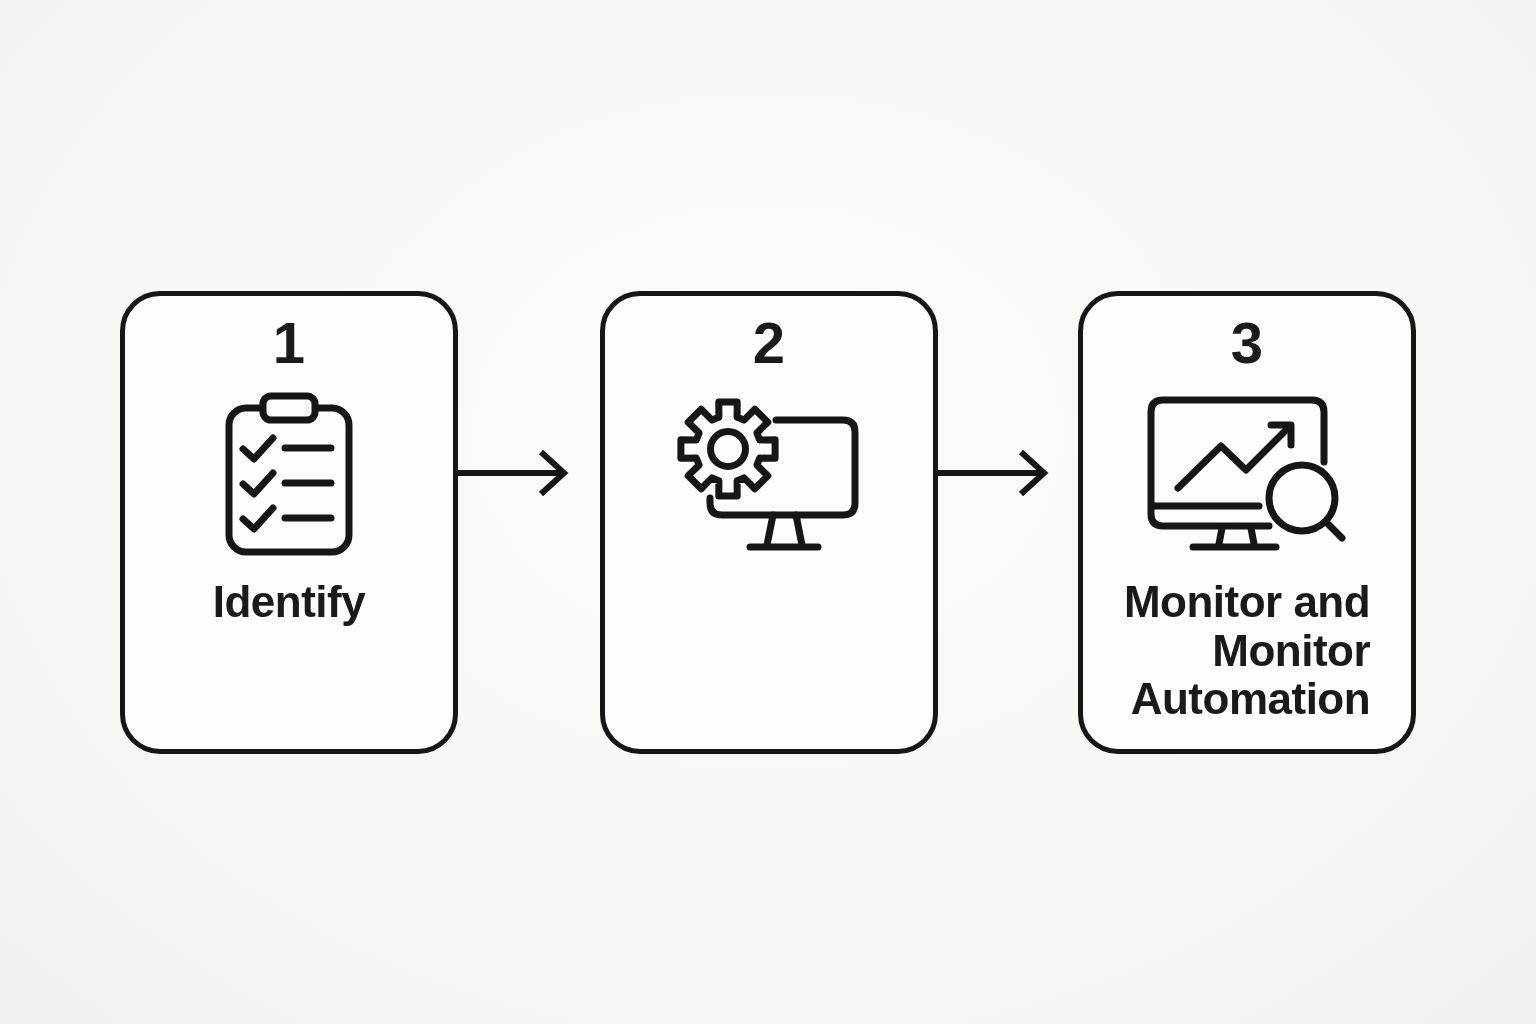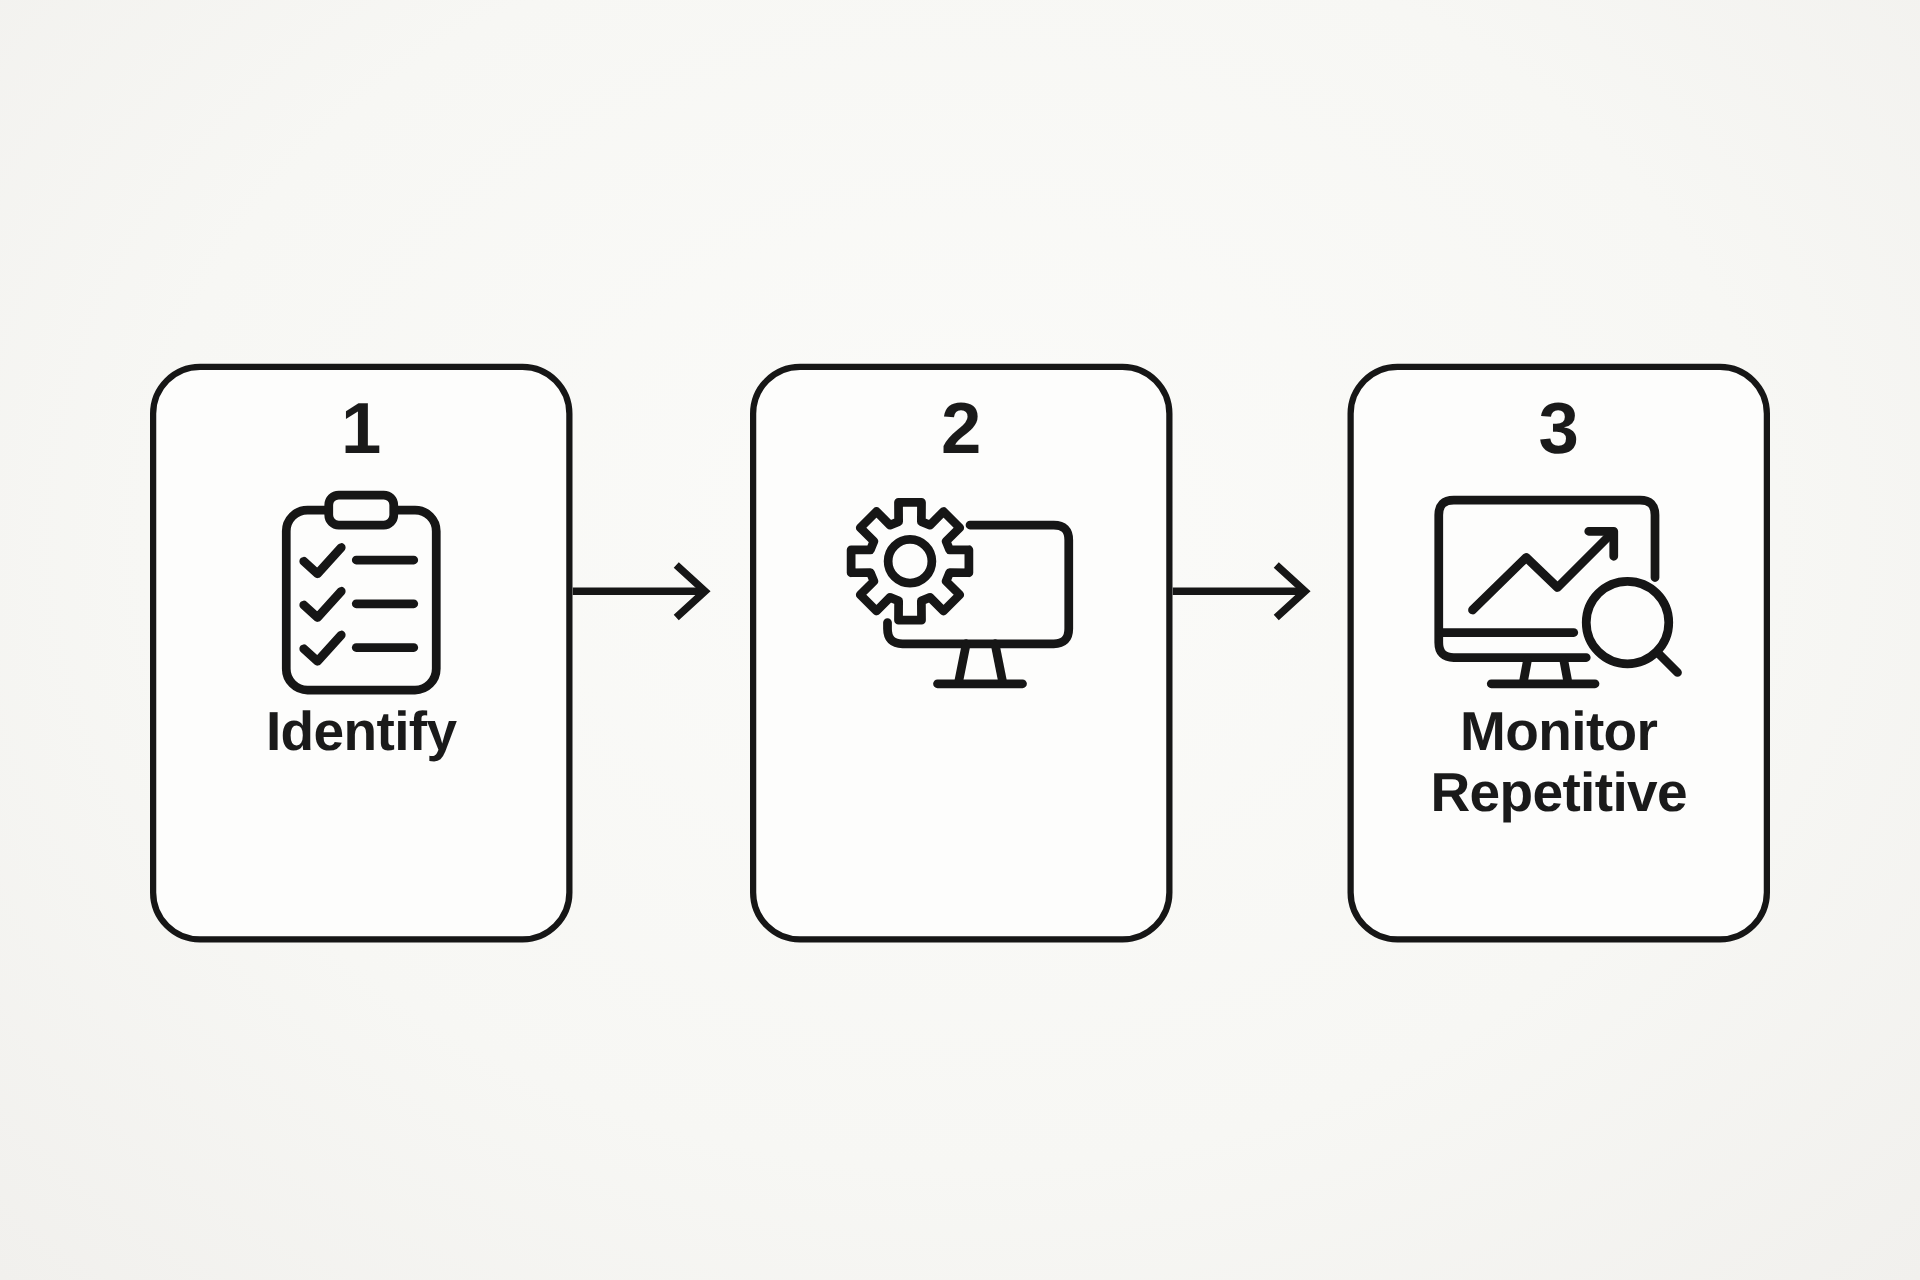--- a/index.html
+++ b/index.html
@@ -27,23 +27,23 @@
     margin-top: 14px;
     font-size: 58px; font-weight: 700; line-height: 1.15;
     letter-spacing: 0;
   }
   .icon-wrap {
     height: 170px; margin-top: 12px;
     display: flex; align-items: center; justify-content: center;
   }
   .icon-wrap svg { display: block; }
   .step-label {
-    margin-top: 3px;
+    margin-top: 19px;
     font-size: 44px; font-weight: 600; line-height: 1.11;
-    text-align: center; letter-spacing: -0.5px;
+    text-align: right; letter-spacing: -0.5px;
   }
   .connector {
     position: absolute; top: 448px; width: 114px; height: 50px;
   }
   .connector-1 { left: 458px; }
   .connector-2 { left: 938px; }
   .line-art { stroke: #161616; fill: none; stroke-width: 7; stroke-linecap: round; stroke-linejoin: round; }
   .line-art .filled-tab { fill: #fdfdfc; }
   .arrow-art { stroke: #161616; fill: none; stroke-width: 6; stroke-linecap: butt; stroke-linejoin: miter; }
 </style>
@@ -112,18 +112,19 @@
         <path d="M 46 151 H 129"></path>
 
         <polyline points="31,92 74,50 99,74 140,33"></polyline>
         <polyline points="124,29 144,29 144,49"></polyline>
 
         <circle cx="155" cy="102" r="33"></circle>
         <path d="M 179 126 L 195 142"></path>
       </svg>
     </div>
     <div class="step-label">
+      <div>Monitor and</div>
       <div>Monitor</div>
-      <div>Repetitive</div>
+      <div>Automation</div>
     </div>
   </div>
 
 </div>
 
 </body></html>

